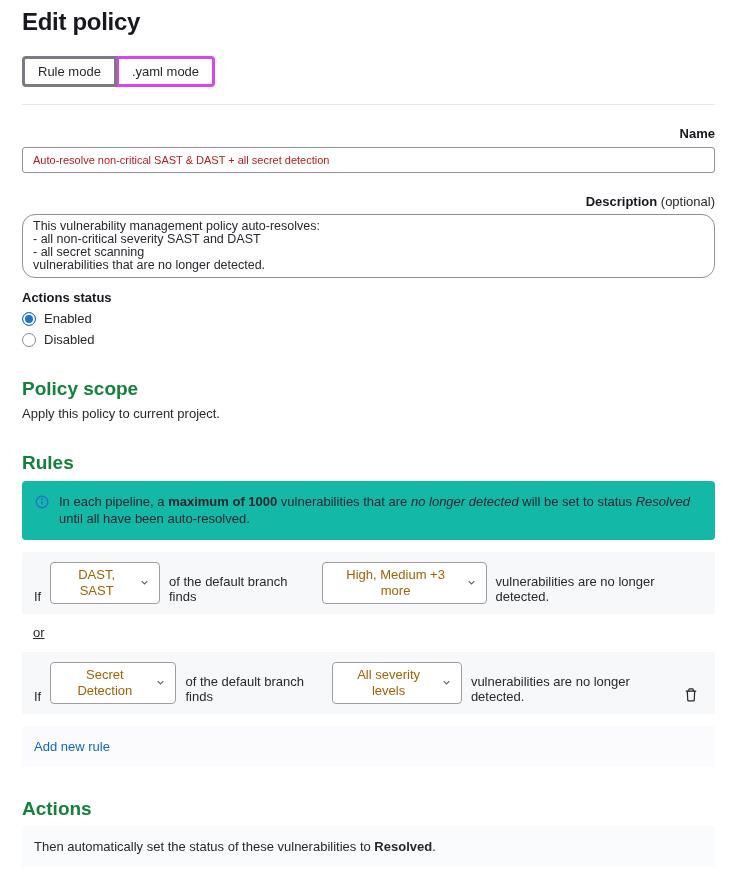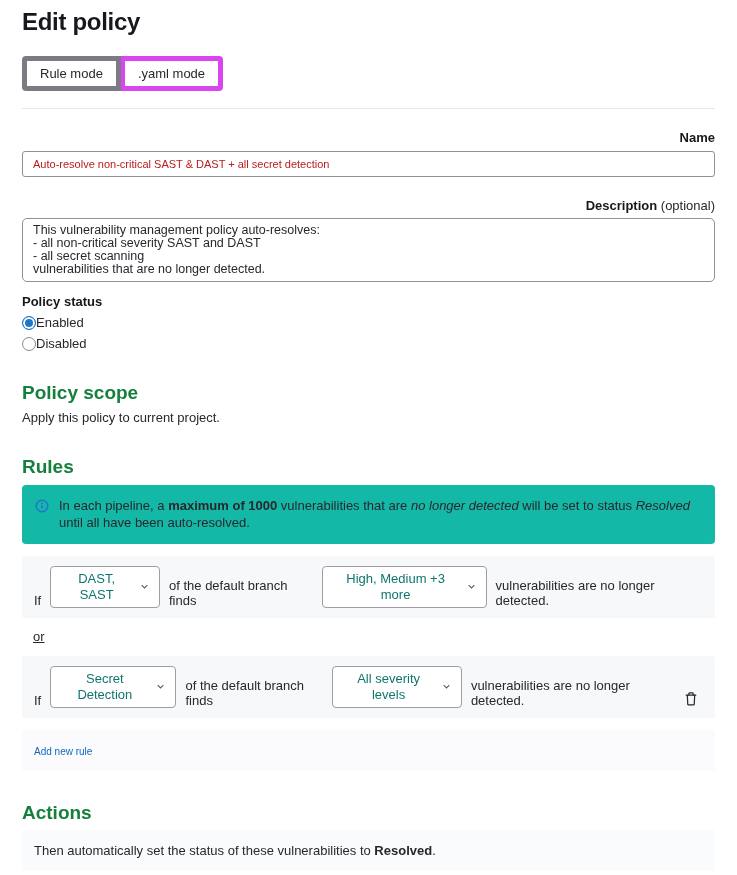--- a/index.html
+++ b/index.html
@@ -6,55 +6,55 @@
   body {
     width:737px; height:875px; background:#fff;
     font-family:"Liberation Sans", sans-serif; font-size:13px; color:#28272d;
     overflow:hidden;
   }
   .container { padding:0 22px; }
 
   h1.page-title { font-size:24px; font-weight:700; color:#18171d; margin:7px 0 0; letter-spacing:-0.3px; line-height:30px; }
 
   .mode-toggle { display:inline-flex; margin-top:19px; }
-  .mode-btn { font:inherit; font-size:13px; background:#fff; border:5px solid #d946ef; padding:5px 13px; color:#28272d; cursor:pointer; line-height:15px; }
+  .mode-btn { font:inherit; font-size:13px; background:#fff; border:3px solid #d946ef; padding:5px 13px; color:#28272d; cursor:pointer; line-height:15px; }
   .mode-btn.first { border-radius:4px 0 0 4px; }
   .mode-btn.second { border-radius:0 4px 4px 0; margin-left:-1px; }
   .mode-btn.selected { border-color:#7c7b83; position:relative; z-index:1; }
 
   hr.divider { border:none; border-top:1px solid #e8e8ea; margin:17px 0 0; }
 
   .field-label { margin-top:21px; font-weight:700; font-size:13px; color:#18171d;text-align:right; }
   .optional { font-weight:400; color:#28272d; }
 
   .text-input { display:block; margin-top:6px; width:100%; box-sizing:border-box; height:25px;
     border:1px solid #91909a; border-radius:3px; padding:12px 10px; font:inherit; font-size:11px; color:#b91c1c; }
   .textarea { display:block; margin-top:5px; width:100%; box-sizing:border-box; height:64px;
-    border:1px solid #91909a; border-radius:5px; padding:5px 10px; font:inherit; font-size:12.5px; line-height:13px; color:#28272d; resize:none; overflow:hidden; }
+    border:1px solid #91909a; border-radius:13px; padding:5px 10px; font:inherit; font-size:12.5px; line-height:13px; color:#28272d; resize:none; overflow:hidden; }
 
   .status-label { margin-top:12px; font-weight:700; font-size:13px; color:#18171d; }
-  .radio-row { display:flex; align-items:center; margin-top:6px; cursor:pointer; height:15px; }
+  .radio-row { display:flex; align-items:center; gap:8px; margin-top:6px; cursor:pointer; height:15px; }
   .radio { width:14px; height:14px; border-radius:50%; box-sizing:border-box; flex:none; }
   .radio.checked { background:#1f75cb; border:1px solid #1f75cb; box-shadow:inset 0 0 0 2px #fff; }
   .radio.unchecked { background:#fff; border:1px solid #89888d; }
 
   h2.section { font-size:19px; font-weight:700; color:#15803d; margin:30px 0 0; line-height:24px; }
   .scope-text { margin-top:5px; }
 
   .alert { margin-top:6px; background:#14b8a6; border-radius:4px; padding:12px 16px 13px 13px; display:flex; gap:10px; line-height:17px; }
   .alert-icon { flex:none; margin-top:2px; }
 
   .rule-row { margin-top:12px; background:#f7f8fa; padding:10px 12px; display:flex; align-items:flex-end; gap:9px; border-radius:2px; }
   .dropdown { display:inline-flex; align-items:center; gap:8px; background:#fff; border:1px solid #9e9da6;
-    border-radius:4px; padding:4px 10px; font:inherit; font-size:13px; color:#0f766e; cursor:pointer; line-height:16px; }
+    border-radius:4px; padding:4px 10px; font:inherit; font-size:13px; color:#a16207; cursor:pointer; line-height:16px; }
   .or-label { margin:11px 0 0 11px;text-decoration:underline; }
   .trash-btn { margin-left:auto; background:none; border:none; padding:1px 5px; cursor:pointer; line-height:0; }
 
   .add-row { margin-top:12px; background:#fbfbfd; padding:13px 12px; border-radius:2px; }
-  .add-link { color:#1068bf; text-decoration:none; font-size:10px; cursor:pointer; }
+  .add-link { color:#1068bf; text-decoration:none; font-size:13px; cursor:pointer; }
 
   .actions-row { margin-top:5px; background:#fafbfc; padding:13px 12px; border-radius:2px; }
 
   b { font-weight:700; } i { font-style:italic; }
 </style>
 </head>
 <body>
 
 <div class="container">
 
@@ -71,21 +71,21 @@
   <input class="text-input" type="text" value="Auto-resolve non-critical SAST &amp; DAST + all secret detection" style="">
 
   <div class="field-label">
     <span>Description</span><span class="optional"> (optional)</span>
   </div>
   <textarea class="textarea" style="">This vulnerability management policy auto-resolves:
 - all non-critical severity SAST and DAST
 - all secret scanning
 vulnerabilities that are no longer detected.</textarea>
 
-  <div class="status-label">Policy status</div>
+  <div class="status-label">Actions status</div>
   <label class="radio-row">
     <span class="radio checked"></span>
     <span>Enabled</span>
   </label>
   <label class="radio-row">
     <span class="radio unchecked"></span>
     <span>Disabled</span>
   </label>
 
   <h2 class="section">Policy scope</h2>

